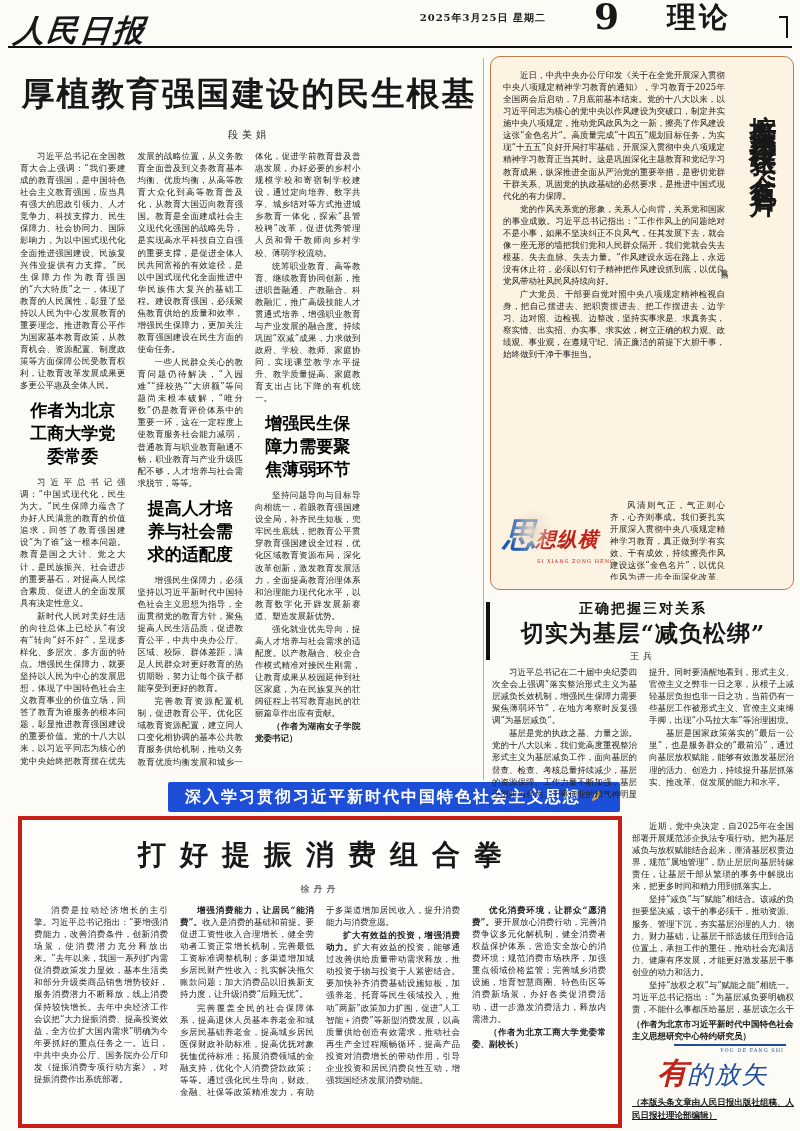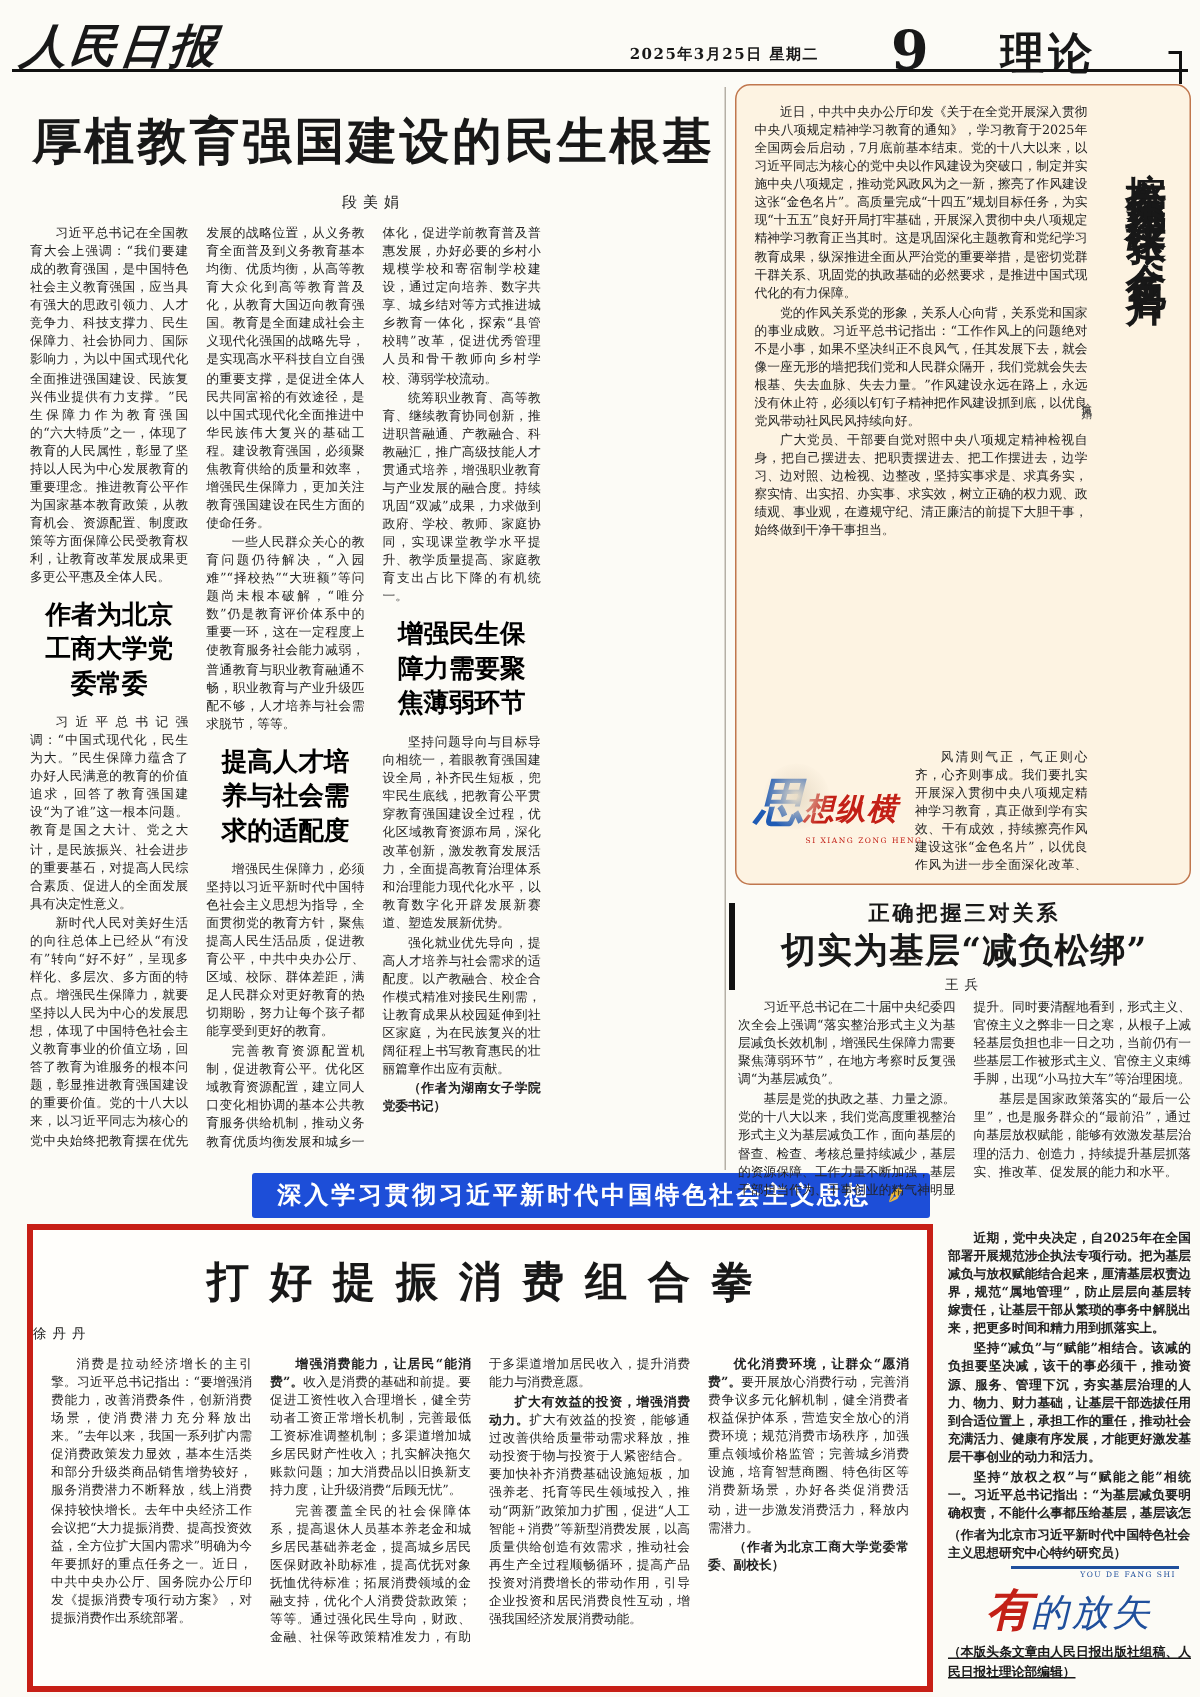--- a/index.html
+++ b/index.html
@@ -45,35 +45,35 @@
   .sx-rest { font-size:20px; font-weight:900; font-style:italic; color:#c32017; letter-spacing:1px; }
   .sx-tag { font-size:5px; color:#c32017; letter-spacing:1px; margin-left:34px; }
   .sx-circle { position:absolute; left:6px; top:10px; width:44px; height:44px; border-radius:50%;
     background:radial-gradient(circle,#e9ddc8 0%,rgba(233,221,200,0) 75%); }
   
   .kicker { font-family:"DejaVu Sans","Liberation Sans",sans-serif; font-weight:bold; font-size:14px; text-align:center; letter-spacing:2px; }
   .r-title { font-weight:900; font-size:23px; text-align:center; letter-spacing:1px; }
   
   .red-box { border:4px solid #c71f16; background:#fffefb; }
   .c-title { font-weight:900; font-size:28px; text-align:center; letter-spacing:14px; text-indent:14px; margin-top:16px; }
-  .c-byline { font-size:9px; letter-spacing:4px; margin-top:9px; }
+  .c-byline { text-align:center; font-size:9px; letter-spacing:4px; margin-top:9px; }
   
   .ydfs { text-align:center; white-space:nowrap; }
   .ydfs-line { height:2px; background:#1f4f9c; margin:0 6px 1px 40px; }
   .ydfs-tag { font-size:5px; color:#1f4f9c; text-align:right; letter-spacing:1px; margin-right:8px; }
   .ydfs-first { font-size:30px; font-weight:900; font-style:italic; color:#c32017; }
   .ydfs-rest { font-size:25px; font-weight:400; font-style:italic; color:#1f4f9c; letter-spacing:2px; }
   .note { font-size:8.5px; font-weight:bold; line-height:1.5; text-align:justify; }
   b { font-weight:bold; }
 </style>
 </head>
 <body>
 
 <div class="abs logo" style="left:14px; top:10px;">人民日报</div>
-<div class="abs mast-right" style="right:12px; top:18px;gap:48px;">
+<div class="abs mast-right" style="right:12px; top:0;gap:48px;">
   <span class="mast-date">2025年3月25日 星期二</span>
   <span class="mast-num">9</span>
   <span class="mast-sec">理论</span>
   <span class="corner"></span>
 </div>
 <div class="abs rule" style="left:8px; right:8px; top:46px; height:2px;"></div>
 
 <div class="abs lead-title" style="left:20px; top:72px; width:458px;">厚植教育强国建设的民生根基</div>
 <div class="abs byline" style="left:20px; top:128px; width:458px;">段美娟</div>
 <div class="abs body-text cols4" style="left:20px; top:150px; width:458px; height:628px;">
@@ -119,21 +119,21 @@
 
 <div class="abs" style="left:486px; top:602px; width:4px; height:58px; background:#111;"></div>
 <div class="abs kicker" style="left:492px; top:600px; width:302px;">正确把握三对关系</div>
 <div class="abs r-title" style="left:492px; top:618px; width:302px;">切实为基层“减负松绑”</div>
 <div class="abs byline" style="left:492px; top:650px; width:302px; font-size:9px;">王兵</div>
 <div class="abs body-text cols2" style="left:492px; top:666px; width:302px; height:144px;">
     <p>习近平总书记在二十届中央纪委四次全会上强调“落实整治形式主义为基层减负长效机制，增强民生保障力需要聚焦薄弱环节”，在地方考察时反复强调“为基层减负”。</p>
     <p>基层是党的执政之基、力量之源。党的十八大以来，我们党高度重视整治形式主义为基层减负工作，面向基层的督查、检查、考核总量持续减少，基层的资源保障、工作力量不断加强，基层干部担当作为、干事创业的精气神明显提升。同时要清醒地看到，形式主义、官僚主义之弊非一日之寒，从根子上减轻基层负担也非一日之功，当前仍有一些基层工作被形式主义、官僚主义束缚手脚，出现“小马拉大车”等治理困境。</p>
     <p>基层是国家政策落实的“最后一公里”，也是服务群众的“最前沿”，通过向基层放权赋能，能够有效激发基层治理的活力、创造力，持续提升基层抓落实、推改革、促发展的能力和水平。</p>
   </div>
-<div class="abs body-text" style="left:632px; top:820px; width:162px; height:196px; overflow:hidden;font-weight:bold;">
+<div class="abs body-text" style="left:632px; top:820px; width:162px; height:196px; overflow:hidden;">
     <p>近期，党中央决定，自2025年在全国部署开展规范涉企执法专项行动。把为基层减负与放权赋能结合起来，厘清基层权责边界，规范“属地管理”，防止层层向基层转嫁责任，让基层干部从繁琐的事务中解脱出来，把更多时间和精力用到抓落实上。</p>
     <p>坚持“减负”与“赋能”相结合。该减的负担要坚决减，该干的事必须干，推动资源、服务、管理下沉，夯实基层治理的人力、物力、财力基础，让基层干部选拔任用到合适位置上，承担工作的重任，推动社会充满活力、健康有序发展，才能更好激发基层干事创业的动力和活力。</p>
     <p>坚持“放权之权”与“赋能之能”相统一。习近平总书记指出：“为基层减负要明确权责，不能什么事都压给基层，基层该怎么干要有职责事项清单。”要树立大抓基层的鲜明导向，推动更多资源下沉基层，切实为基层减负松绑，使基层干部轻装上阵、心无旁骛地服务群众、推动发展。</p>
   </div>
 <div class="abs body-text attribution" style="left:632px; top:1018px; width:162px;">（作者为北京市习近平新时代中国特色社会主义思想研究中心特约研究员）</div>
 
 <div class="abs ydfs" style="left:634px; top:1044px; width:158px;">
   <div class="ydfs-line"></div>
   <div class="ydfs-tag">YOU DE FANG SHI</div>
   <span class="ydfs-first">有</span><span class="ydfs-rest">的放矢</span>

